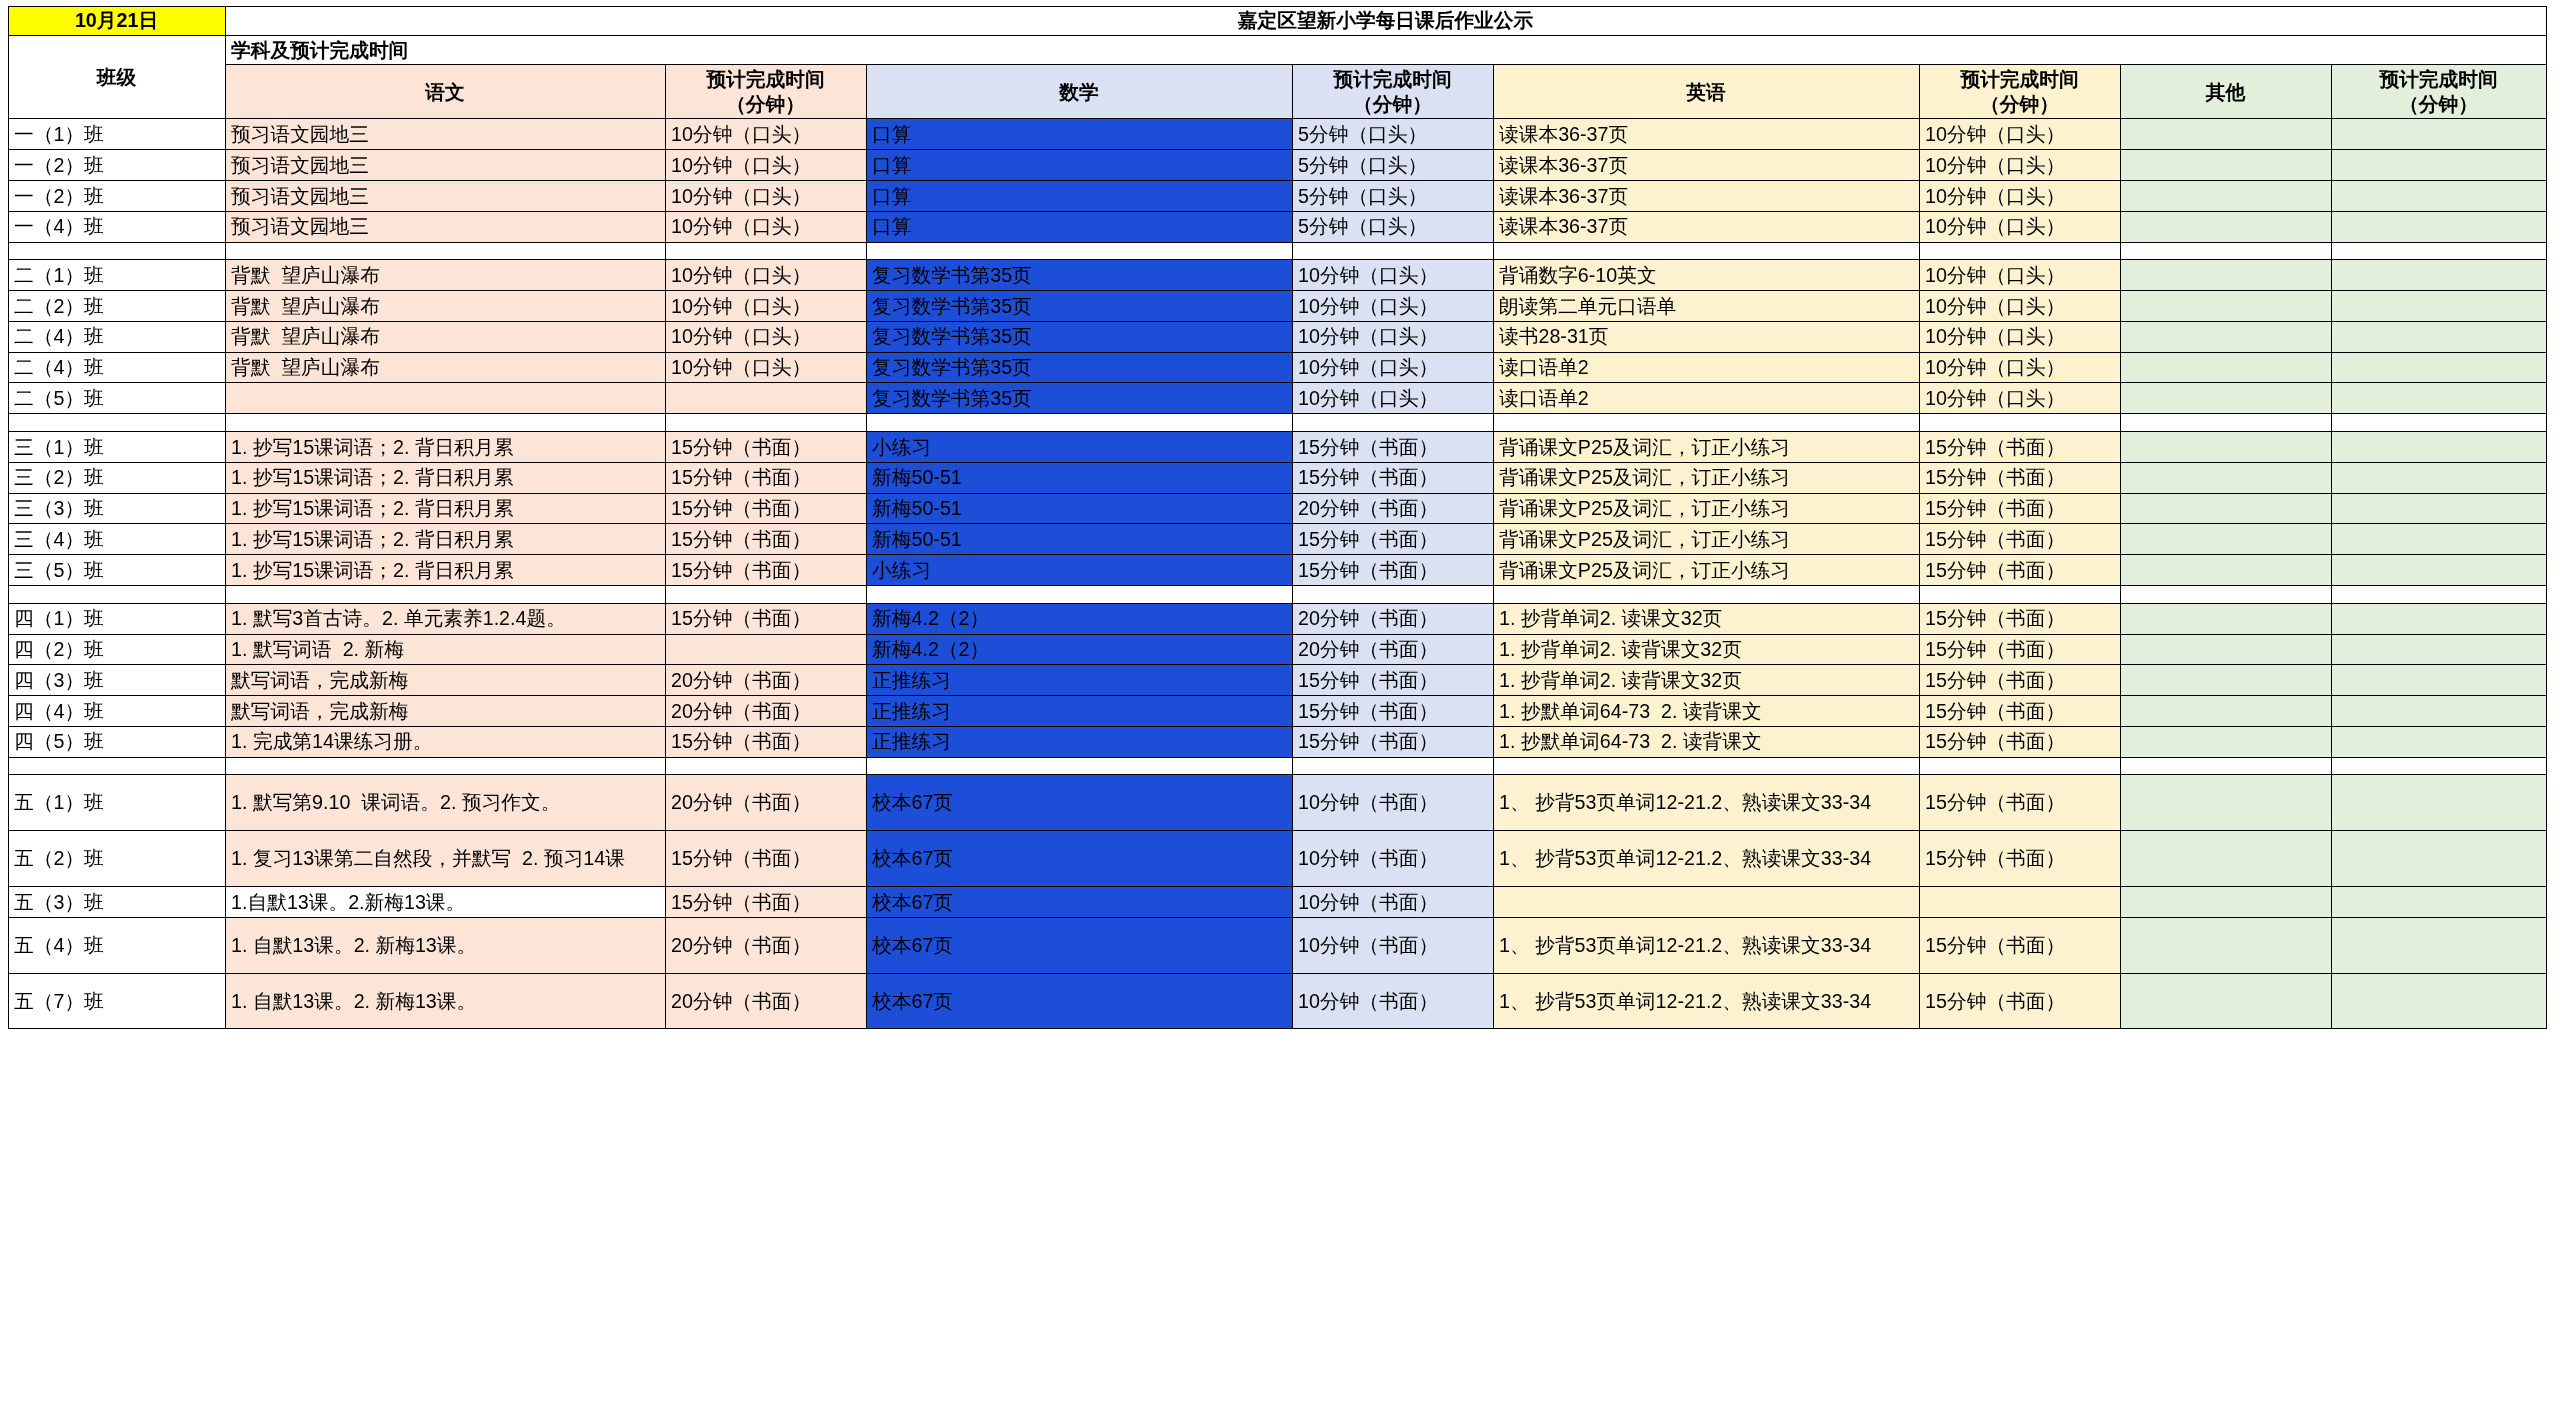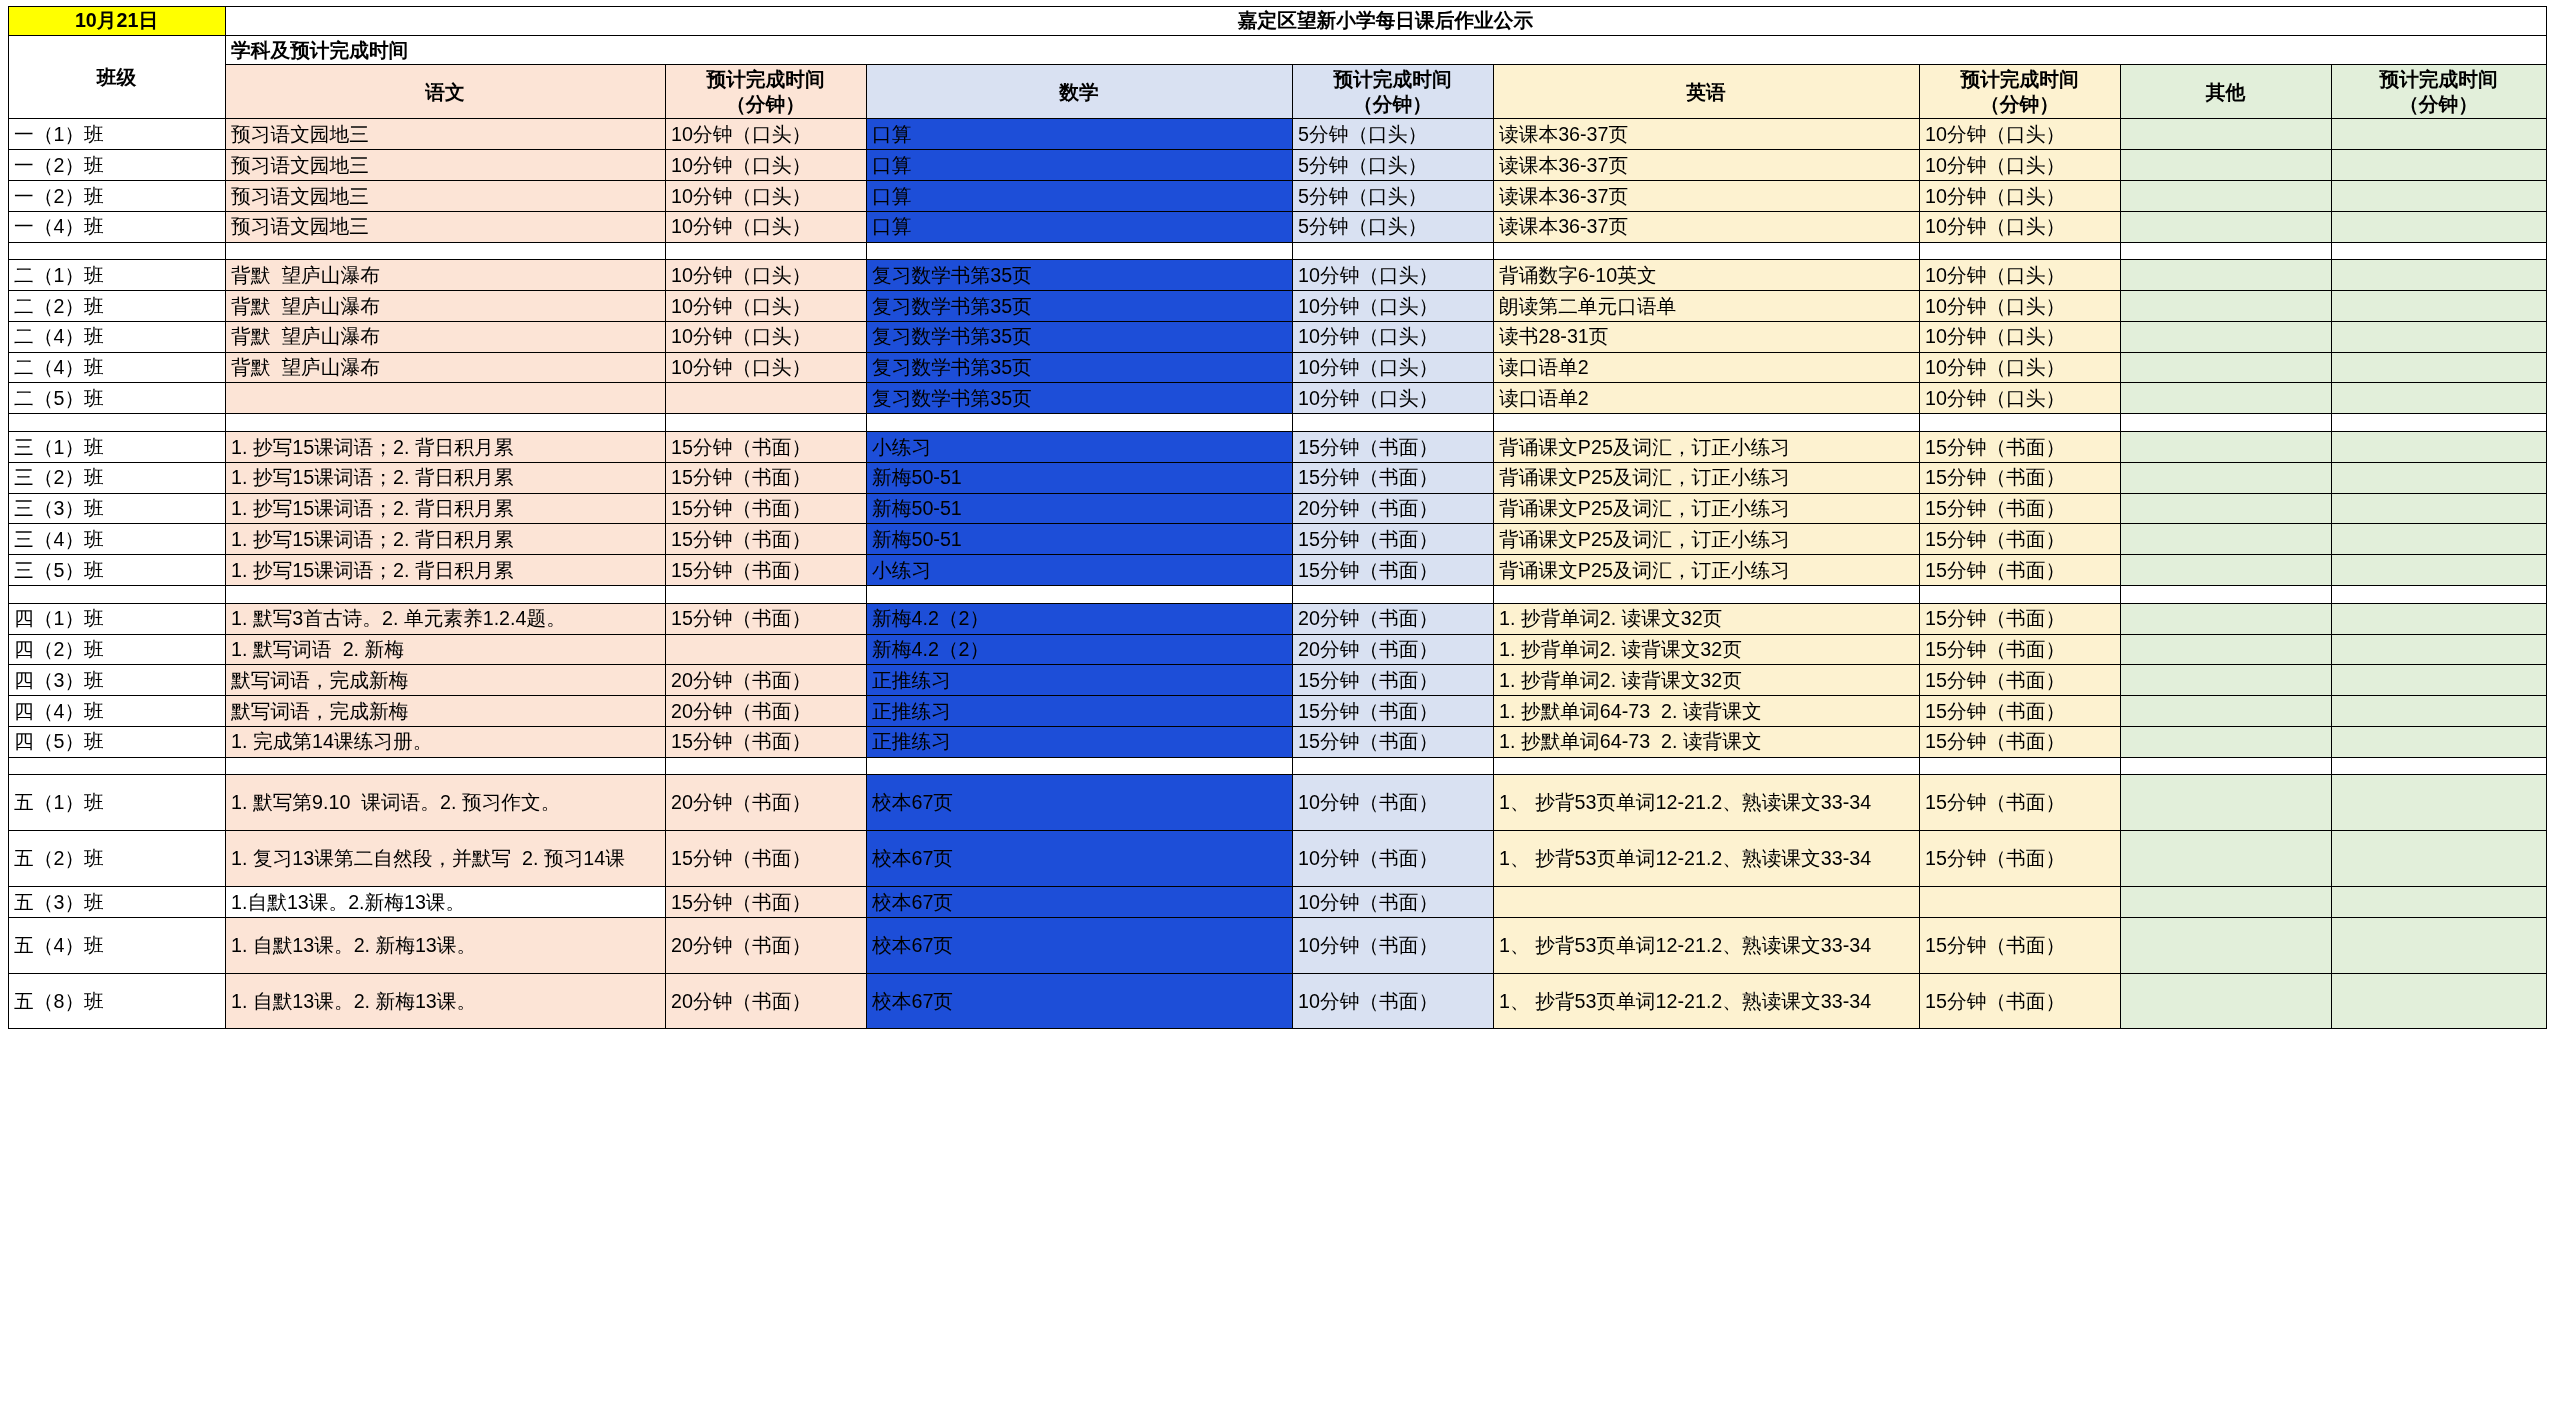--- a/index.html
+++ b/index.html
@@ -442,21 +442,21 @@
           <td class="c-ch">1. 自默13课。2. 新梅13课。</td>
           <td class="c-cht">20分钟（书面）</td>
           <td class="c-ma">校本67页</td>
           <td class="c-mat">10分钟（书面）</td>
           <td class="c-en">1、 抄背53页单词12-21.2、熟读课文33-34</td>
           <td class="c-ent">15分钟（书面）</td>
           <td class="c-ot"></td>
           <td class="c-ott"></td>
         </tr>
         <tr class="r-tall">
-          <td class="c-class">五（8）班</td>
+          <td class="c-class">五（7）班</td>
           <td class="c-ch">1. 自默13课。2. 新梅13课。</td>
           <td class="c-cht">20分钟（书面）</td>
           <td class="c-ma">校本67页</td>
           <td class="c-mat">10分钟（书面）</td>
           <td class="c-en">1、 抄背53页单词12-21.2、熟读课文33-34</td>
           <td class="c-ent">15分钟（书面）</td>
           <td class="c-ot"></td>
           <td class="c-ott"></td>
         </tr>
       </tbody>

